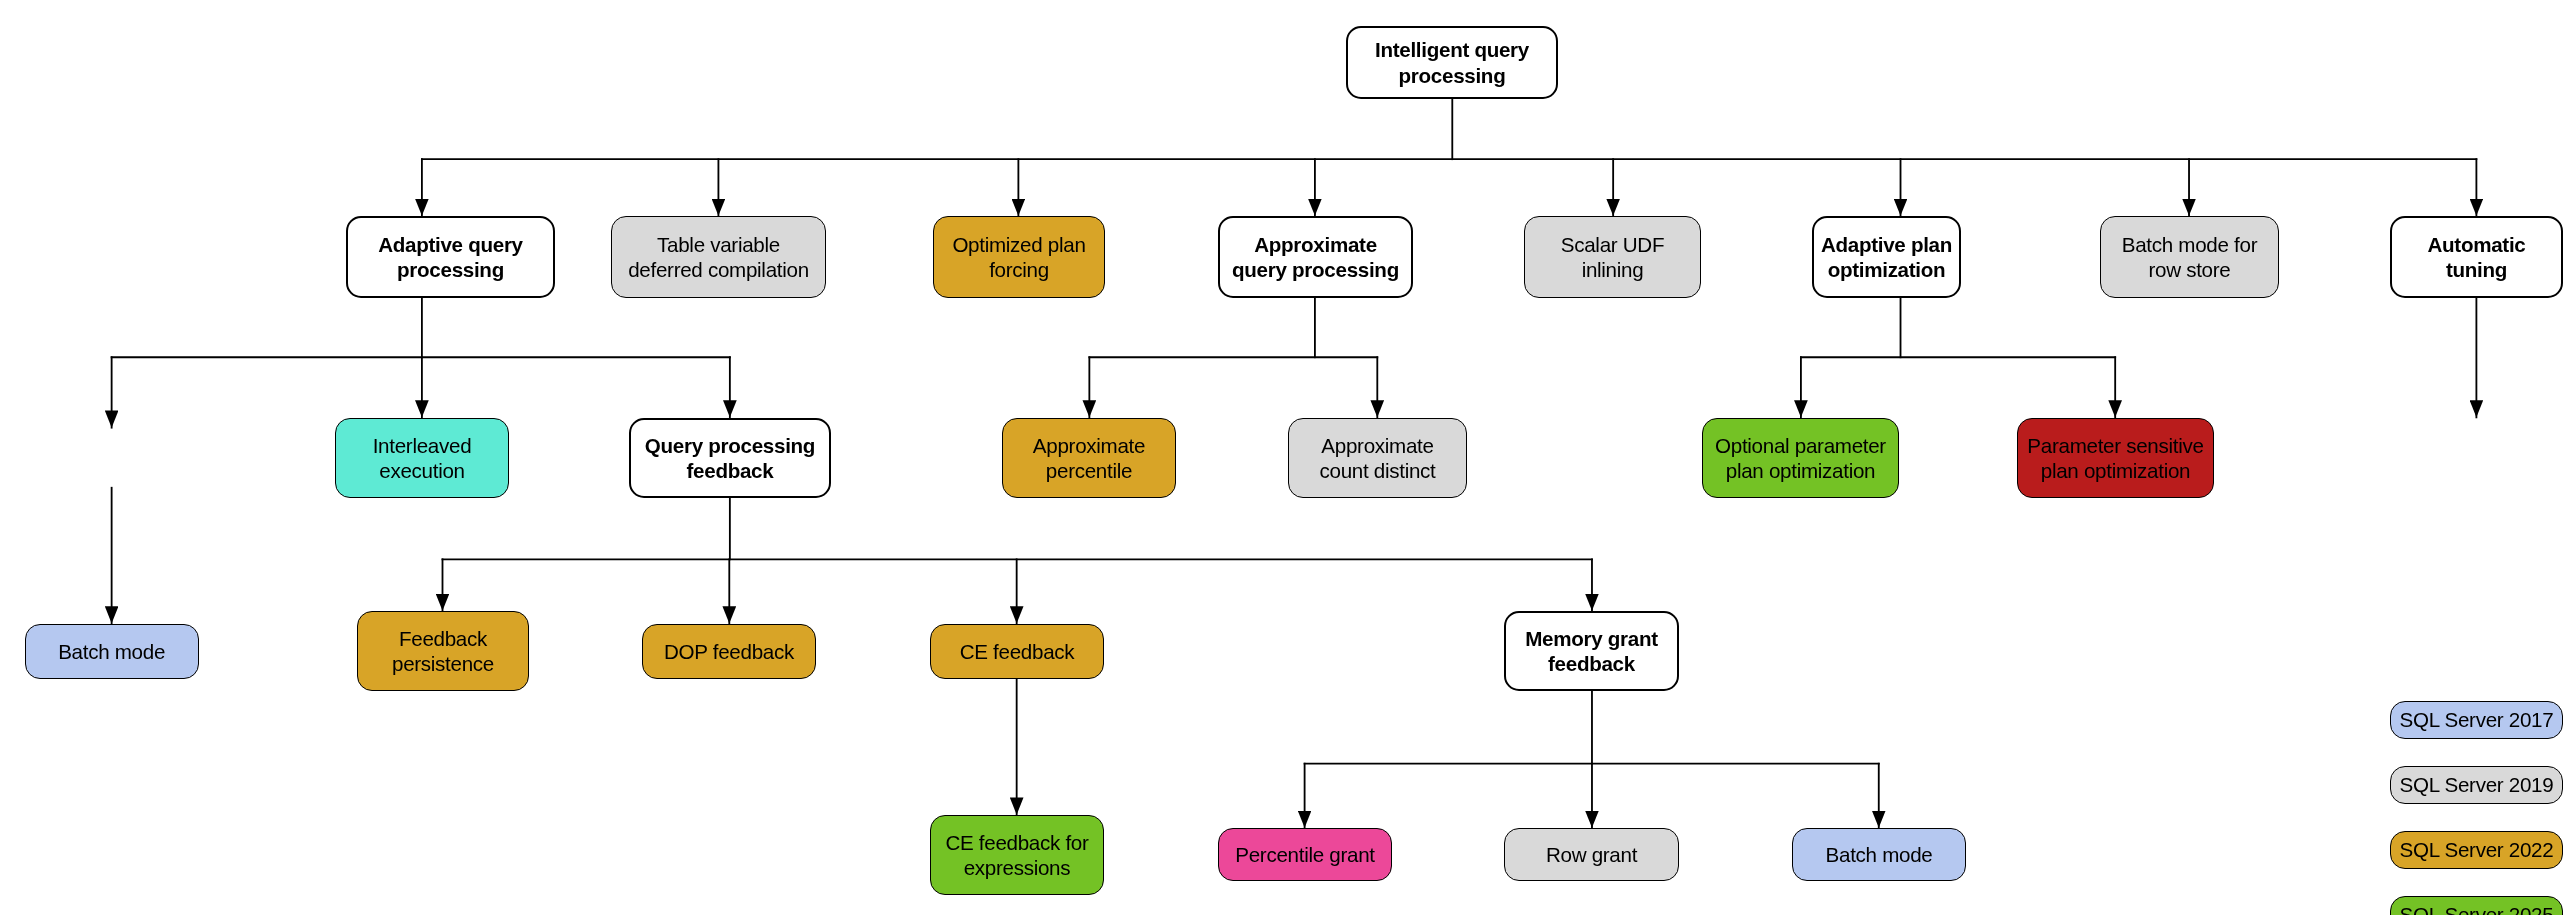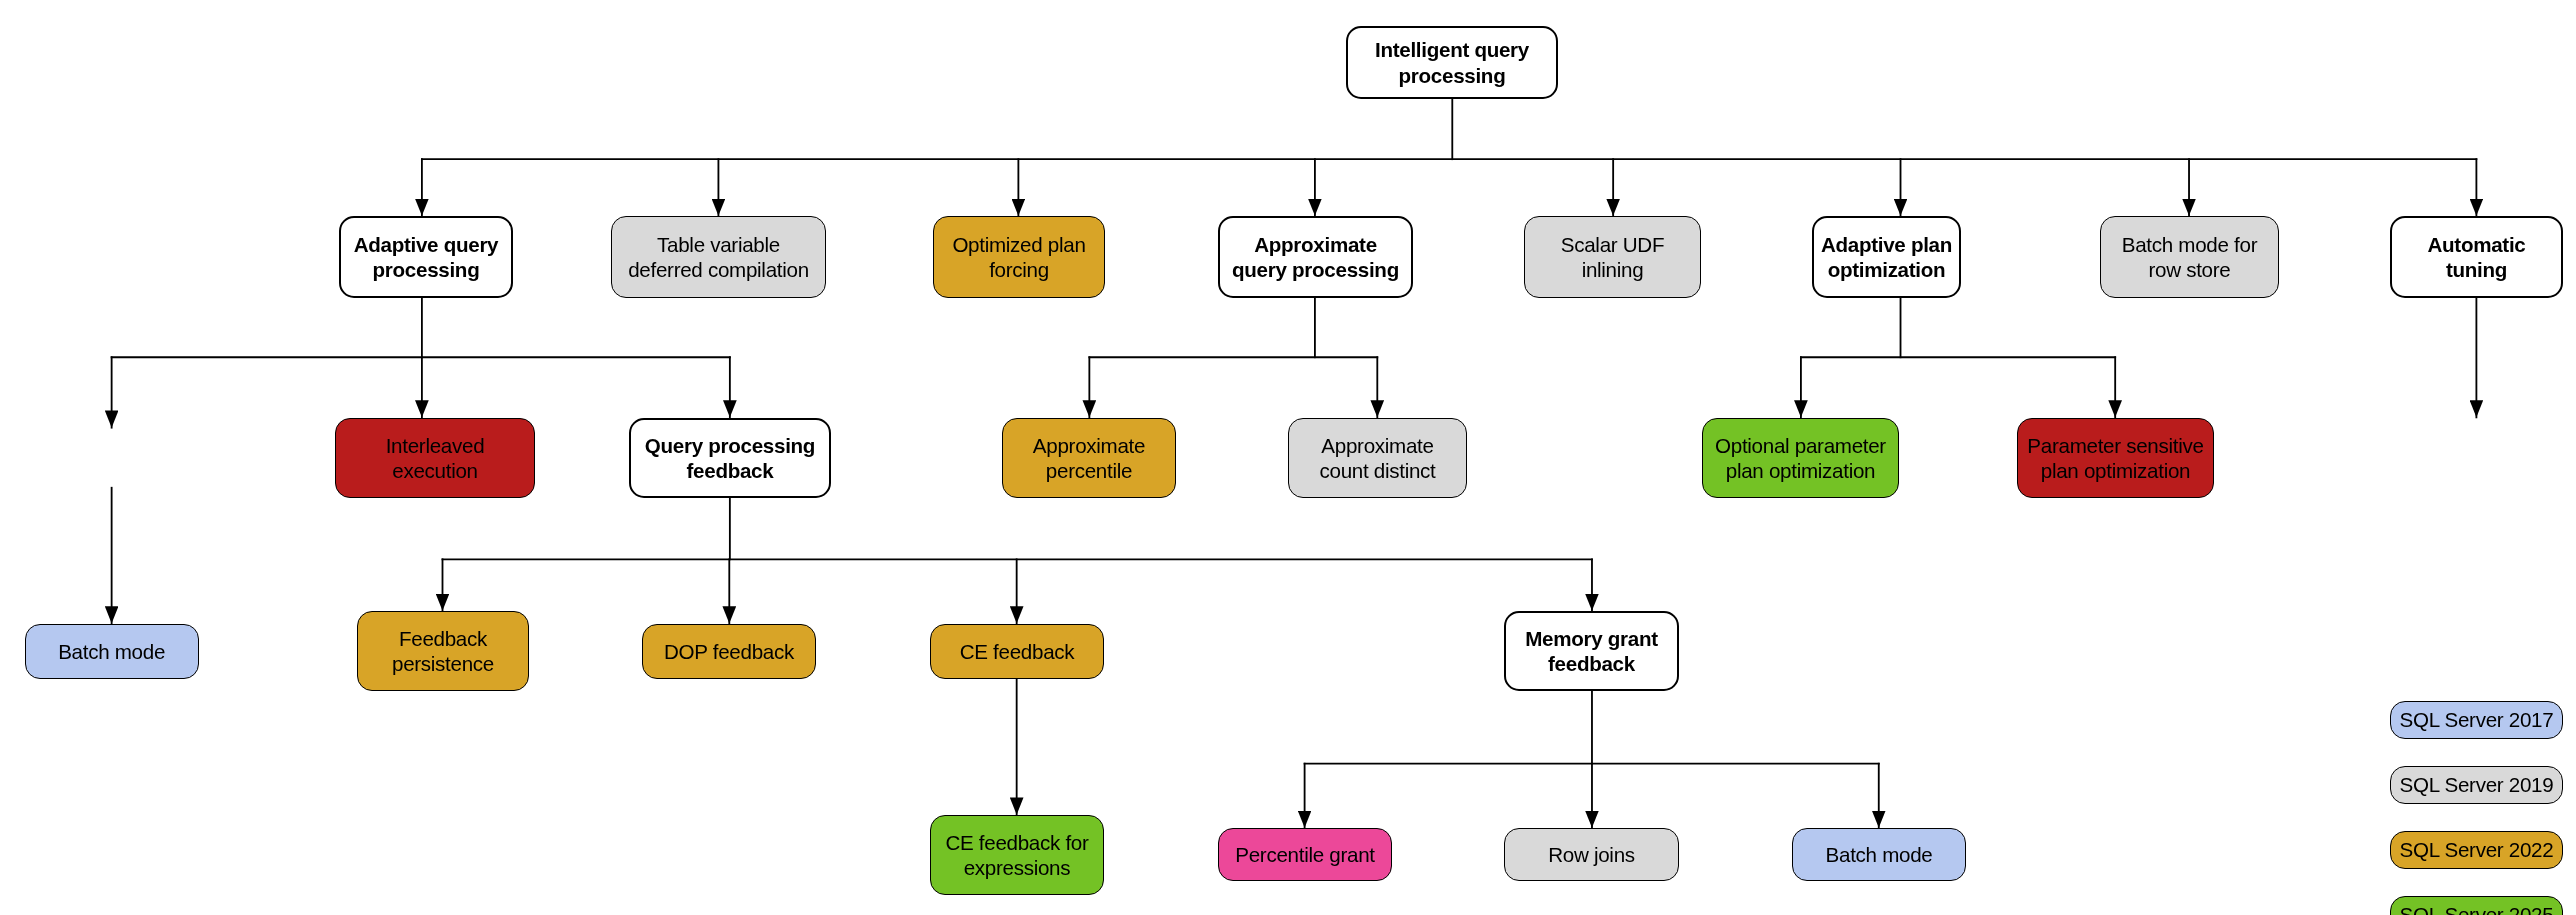--- a/index.html
+++ b/index.html
@@ -117,37 +117,37 @@
       <path d="M 3282 1334 L 3282 1446" class="edge" marker-end="url(#arrowhead)"></path>
     </svg>
   <div id="legend">
       <div class="legend-item" style="background: rgb(181, 200, 240);">SQL Server 2017</div>
       <div class="legend-item" style="background: rgb(217, 217, 217);">SQL Server 2019</div>
       <div class="legend-item" style="background: rgb(216, 164, 39);">SQL Server 2022</div>
       <div class="legend-item" style="background: rgb(116, 194, 37);">SQL Server 2025</div>
     </div>
 <div class="node emphasis" style="left: 1346px; top: 26px; width: 212px; height: 73px; background: rgb(255, 255, 255);">Intelligent query
 processing</div>
-    <div class="node emphasis" style="left: 339px; top: 216px; width: 174px; height: 82px; background: rgb(255, 255, 255);">Adaptive query
+    <div class="node emphasis" style="left: 346px; top: 216px; width: 209px; height: 82px; background: rgb(255, 255, 255);">Adaptive query
 processing</div>
     <div class="node" style="left: 611px; top: 216px; width: 215px; height: 82px; background: rgb(217, 217, 217);">Table variable
 deferred compilation</div>
     <div class="node" style="left: 933px; top: 216px; width: 172px; height: 82px; background: rgb(216, 164, 39);">Optimized plan
 forcing</div>
     <div class="node emphasis" style="left: 1218px; top: 216px; width: 195px; height: 82px; background: rgb(255, 255, 255);">Approximate
 query processing</div>
     <div class="node" style="left: 1524px; top: 216px; width: 177px; height: 82px; background: rgb(217, 217, 217);">Scalar UDF
 inlining</div>
     <div class="node emphasis" style="left: 1812px; top: 216px; width: 149px; height: 82px; background: rgb(255, 255, 255);">Adaptive plan
 optimization</div>
     <div class="node" style="left: 2100px; top: 216px; width: 179px; height: 82px; background: rgb(217, 217, 217);">Batch mode for
 row store</div>
     <div class="node emphasis" style="left: 2390px; top: 216px; width: 173px; height: 82px; background: rgb(255, 255, 255);">Automatic
 tuning</div>
-    <div class="node" style="left: 335px; top: 418px; width: 200px; height: 80px; background: #b91c1c;">Interleaved
+    <div class="node" style="left: 335px; top: 418px; width: 174px; height: 80px; background: #5eead4;">Interleaved
 execution</div>
     <div class="node emphasis" style="left: 629px; top: 418px; width: 202px; height: 80px; background: rgb(255, 255, 255);">Query processing
 feedback</div>
     <div class="node" style="left: 1002px; top: 418px; width: 174px; height: 80px; background: rgb(216, 164, 39);">Approximate
 percentile</div>
     <div class="node" style="left: 1288px; top: 418px; width: 179px; height: 80px; background: rgb(217, 217, 217);">Approximate
 count distinct</div>
     <div class="node" style="left: 1702px; top: 418px; width: 197px; height: 80px; background: rgb(116, 194, 37);">Optional parameter
 plan optimization</div>
     <div class="node" style="left: 2017px; top: 418px; width: 197px; height: 80px; background: #b91c1c;">Parameter sensitive
@@ -155,16 +155,16 @@
     <div class="node" style="left: 24.6px; top: 624px; width: 174px; height: 55px; background: rgb(181, 200, 240);">Batch mode</div>
     <div class="node" style="left: 357px; top: 611px; width: 172px; height: 80px; background: rgb(216, 164, 39);">Feedback
 persistence</div>
     <div class="node" style="left: 642px; top: 624px; width: 174px; height: 55px; background: rgb(216, 164, 39);">DOP feedback</div>
     <div class="node" style="left: 930px; top: 624px; width: 174px; height: 55px; background: rgb(216, 164, 39);">CE feedback</div>
     <div class="node emphasis" style="left: 1504px; top: 611px; width: 175px; height: 80px; background: rgb(255, 255, 255);">Memory grant
 feedback</div>
     <div class="node" style="left: 930px; top: 815px; width: 174px; height: 80px; background: rgb(116, 194, 37);">CE feedback for
 expressions</div>
     <div class="node" style="left: 1218px; top: 828px; width: 174px; height: 53px; background: #ec4899;">Percentile grant</div>
-    <div class="node" style="left: 1504px; top: 828px; width: 175px; height: 53px; background: rgb(217, 217, 217);">Row joins</div>
+    <div class="node" style="left: 1504px; top: 828px; width: 175px; height: 53px; background: rgb(217, 217, 217);">Row grant</div>
     <div class="node" style="left: 1792px; top: 828px; width: 174px; height: 53px; background: rgb(181, 200, 240);">Batch mode</div>
   </div>
 
 
 </body></html>

